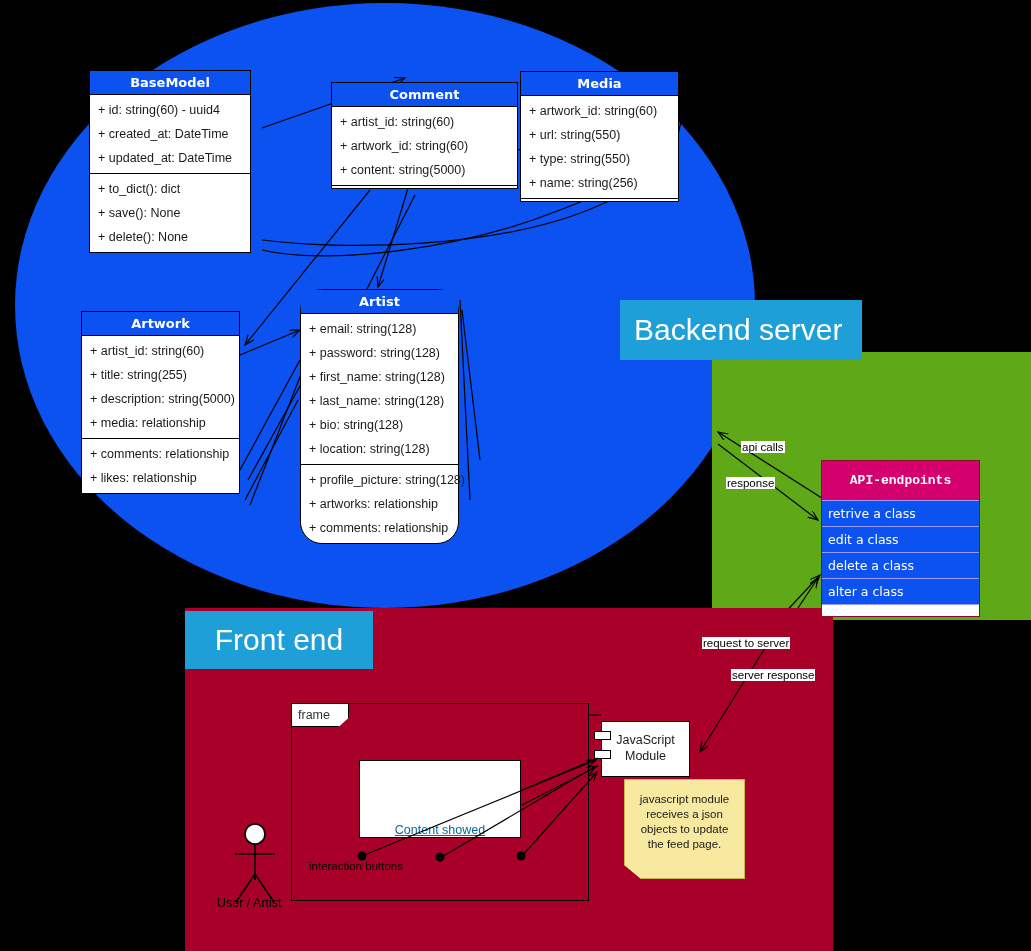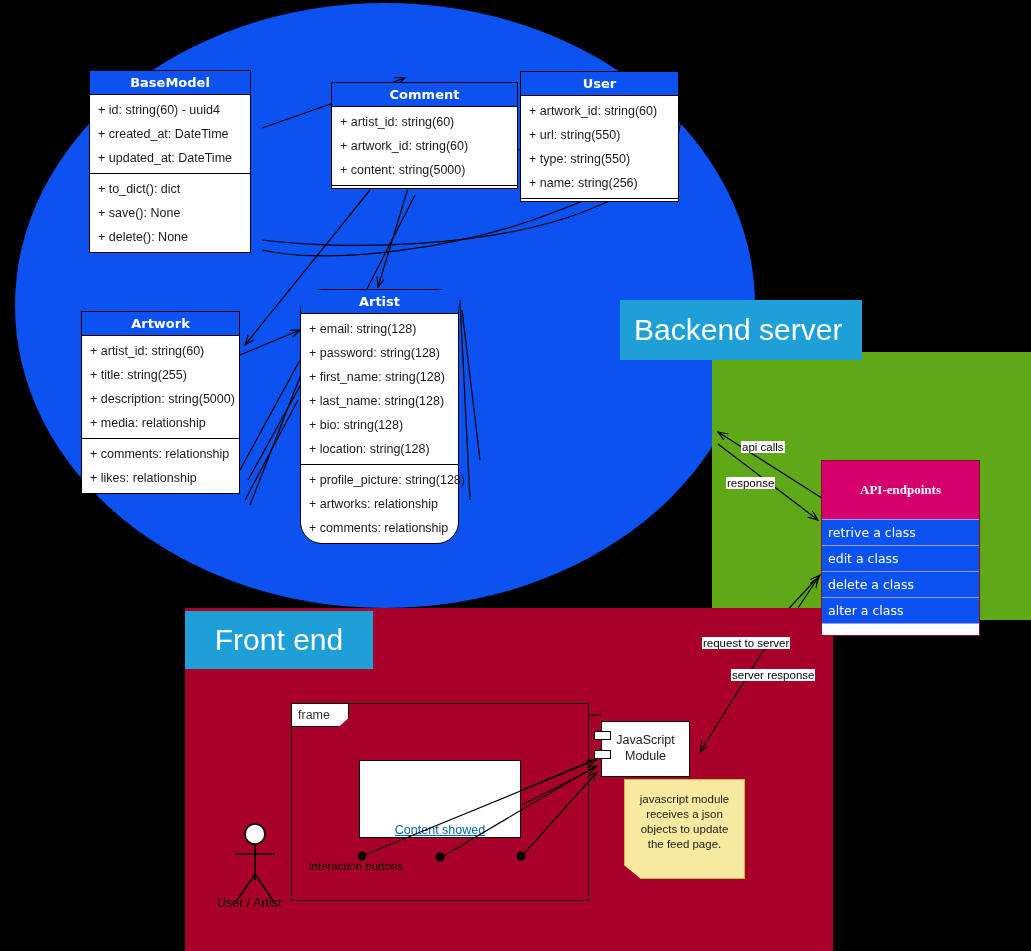--- a/index.html
+++ b/index.html
@@ -104,22 +104,22 @@
     border: 1px solid #8a0b2a;
     box-sizing: border-box;
     z-index: 6;
   }
   #api-table .api-head {
     background: #d4006e;
     color: #ffffff;
     font-weight: bold;
     font-size: 13px;
     text-align: center;
-    padding: 21px 2px;
-    font-family: Liberation Serif, serif;
+    padding: 12px 2px;
+    font-family: Liberation Mono, monospace;
   }
   #api-table .api-row {
     background: #0b52f0;
     color: #ffffff;
     font-size: 12.5px;
     padding: 5px 6px;
     border-top: 1px solid #9a9aff;
     font-family: "DejaVu Sans", sans-serif;
   }
   #api-table .api-row-empty {
@@ -298,21 +298,21 @@
     <div class="uml-title">Comment</div>
     <div class="uml-section">
       <div class="uml-row">+ artist_id: string(60)</div>
       <div class="uml-row">+ artwork_id: string(60)</div>
       <div class="uml-row">+ content: string(5000)</div>
     </div>
     <div class="uml-section" style="padding:1px 0;"></div>
   </div>
 
   <div class="layer uml-class" id="cls-media">
-    <div class="uml-title">User</div>
+    <div class="uml-title">Media</div>
     <div class="uml-section">
       <div class="uml-row">+ artwork_id: string(60)</div>
       <div class="uml-row">+ url: string(550)</div>
       <div class="uml-row">+ type: string(550)</div>
       <div class="uml-row">+ name: string(256)</div>
     </div>
     <div class="uml-section" style="padding:1px 0;"></div>
   </div>
 
   <div class="layer uml-class" id="cls-artwork">

